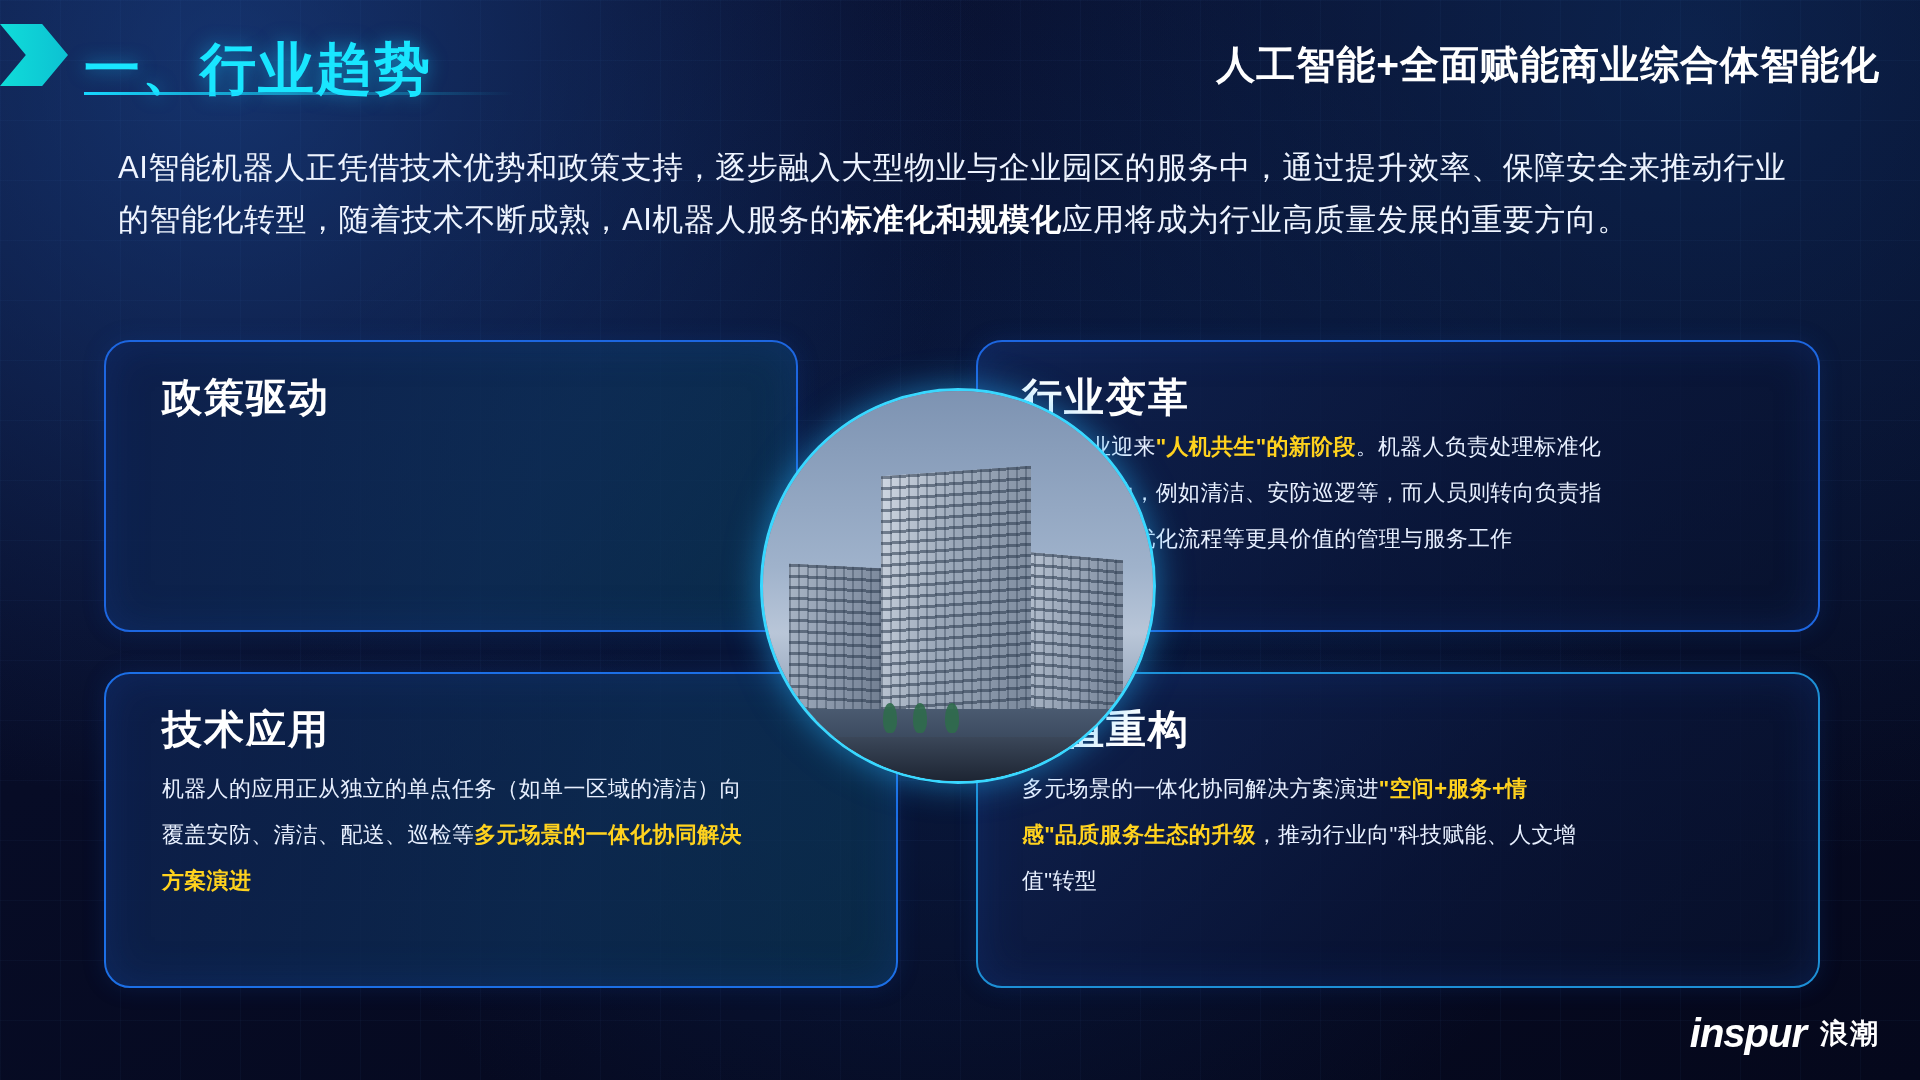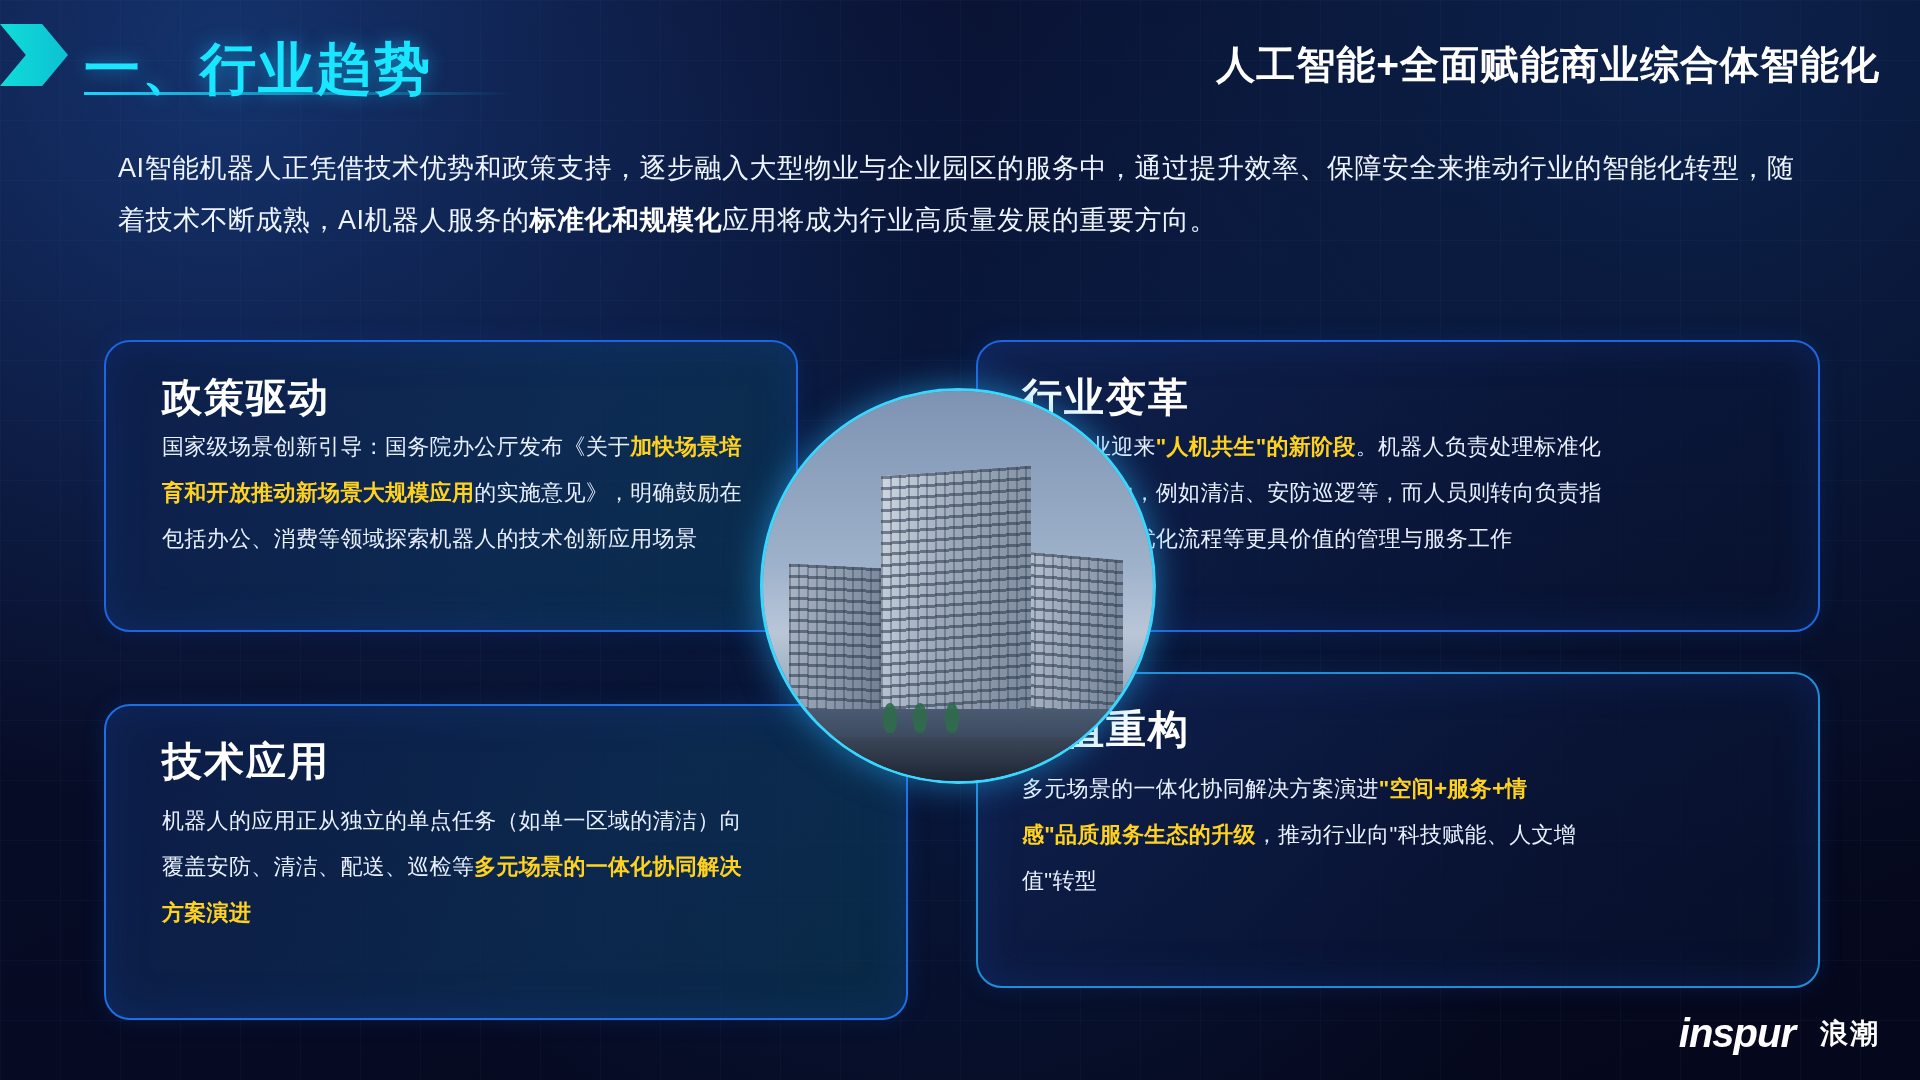--- a/index.html
+++ b/index.html
@@ -47,36 +47,36 @@
     background:linear-gradient(90deg,#16d8ff 0%, rgba(22,216,255,0) 100%);
   }
   .hdr-right{
     position:absolute;right:40px;top:38px;
     font-size:39px;font-weight:bold;color:#ffffff;
     letter-spacing:1px;
   }
   
   .intro{
     position:absolute;left:118px;top:142px;width:1690px;
-    color:#eef4ff;font-size:27px;line-height:52px;
+    color:#eef4ff;font-size:31px;line-height:52px;
     letter-spacing:.5px;
   }
   .intro b{color:#ffffff;font-weight:bold;}
   
   .card{
     position:absolute;
     border:2px solid #1f63d8;
     border-radius:26px;
     background:linear-gradient(135deg, rgba(16,34,80,.85) 0%, rgba(10,22,58,.75) 55%, rgba(8,18,46,.7) 100%);
     box-shadow:inset 0 0 40px rgba(20,60,140,.35), 0 0 22px rgba(20,70,160,.22);
     overflow:hidden;
   }
   .card.tl{left:104px;top:340px;width:690px;height:288px;}
   .card.tr{left:976px;top:340px;width:840px;height:288px;}
-  .card.bl{left:104px;top:704px;width:790px;height:312px;padding-left:10px;}
+  .card.bl{left:104px;top:672px;width:790px;height:312px;}
   .card.br{left:976px;top:672px;width:840px;height:312px;}
   .card.tl, .card.bl{ background:linear-gradient(115deg, rgba(13,30,74,.9) 0%, rgba(13,46,86,.78) 60%, rgba(10,58,86,.6) 100%); }
   .card.tl{border-color:#1d66e0;}
   .card.bl{border-color:#1c6fe6;}
   .card.tr{border-color:#1d66e0;}
   .card.br{border-color:#1d8fd6;}
   .card-title{
     position:absolute;top:28px;
     font-size:40px;font-weight:bold;color:#ffffff;letter-spacing:2px;
   }
@@ -114,21 +114,21 @@
     background:linear-gradient(100deg,#aab6c6 0%,#8693a6 60%,#6d7a8d 100%);}
   .bld.right{left:262px;top:165px;width:98px;height:170px;transform:skewY(5deg);
     background:linear-gradient(100deg,#b9c4d2 0%,#8d9aad 60%,#6f7d90 100%);}
   .ground{position:absolute;left:0;right:0;bottom:0;height:72px;
     background:linear-gradient(180deg,#4a5a70 0%,#37455a 55%,#232e3e 100%);}
   .road{position:absolute;left:0;right:0;bottom:0;height:44px;background:linear-gradient(180deg,#3b4759,#1d2533);}
   .tree{position:absolute;bottom:48px;width:14px;height:30px;background:#2f6b4b;border-radius:50% 50% 40% 40%;opacity:.9;}
   
   .logo{
     position:absolute;right:40px;bottom:24px;
-    display:flex;align-items:center;gap:25px;
+    display:flex;align-items:center;gap:14px;
   }
   .logo-mark{
     font-size:40px;font-weight:bold;font-style:italic;color:#ffffff;letter-spacing:-1px;
   }
   .logo-cn{font-size:28px;font-weight:bold;color:#ffffff;letter-spacing:2px;}
 </style>
 </head>
 <body>
 
 <div class="slide">
@@ -139,23 +139,20 @@
     <div class="hdr-underline"></div>
     <div class="hdr-right">人工智能+全面赋能商业综合体智能化</div>
   </div>
 
   <div class="intro">
     <span>AI智能机器人正凭借技术优势和政策支持，逐步融入大型物业与企业园区的服务中，通过提升效率、保障安全来推动行业的智能化转型，随着技术不断成熟，AI机器人服务的</span><b>标准化和规模化</b><span>应用将成为行业高质量发展的重要方向。</span>
   </div>
 
   <div class="card tl">
     <div class="card-title">政策驱动</div>
-    <div class="card-body">
-      <span>国家级场景创新引导：国务院办公厅发布《关于</span><span class="hl">加快场景培育和开放推动新场景大规模应用</span><span>的实施意见》，明确鼓励在包括办公、消费等领域探索机器人的技术创新应用场景</span>
-    </div>
   </div>
 
   <div class="card tr">
     <div class="card-title">行业变革</div>
     <div class="card-body">
       <span>物业行业迎来</span><span class="hl">"人机共生"的新阶段</span><span>。机器人负责处理标准化的基础劳动，例如清洁、安防巡逻等，而人员则转向负责指挥、维护和优化流程等更具价值的管理与服务工作</span>
     </div>
   </div>
 
   <div class="card bl">

